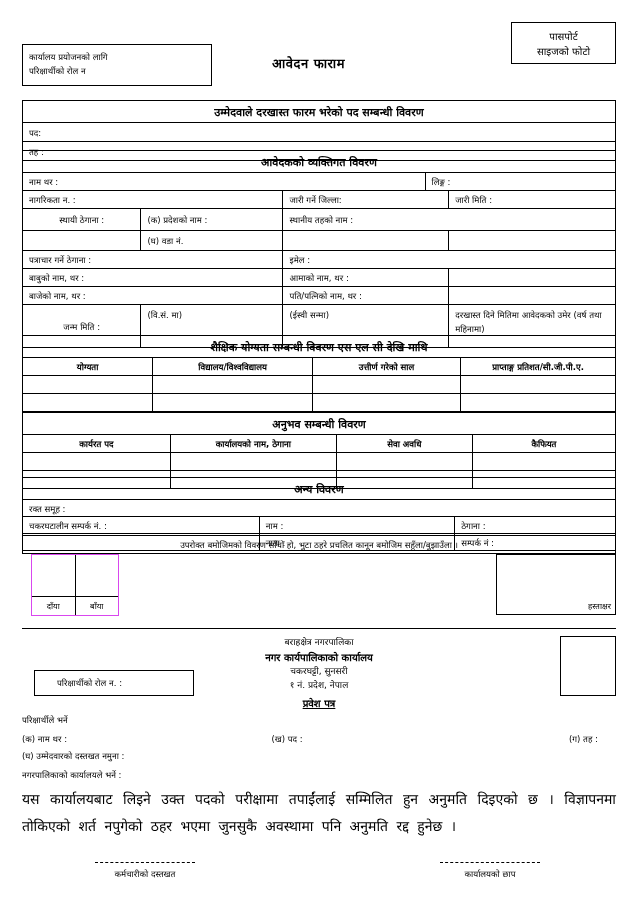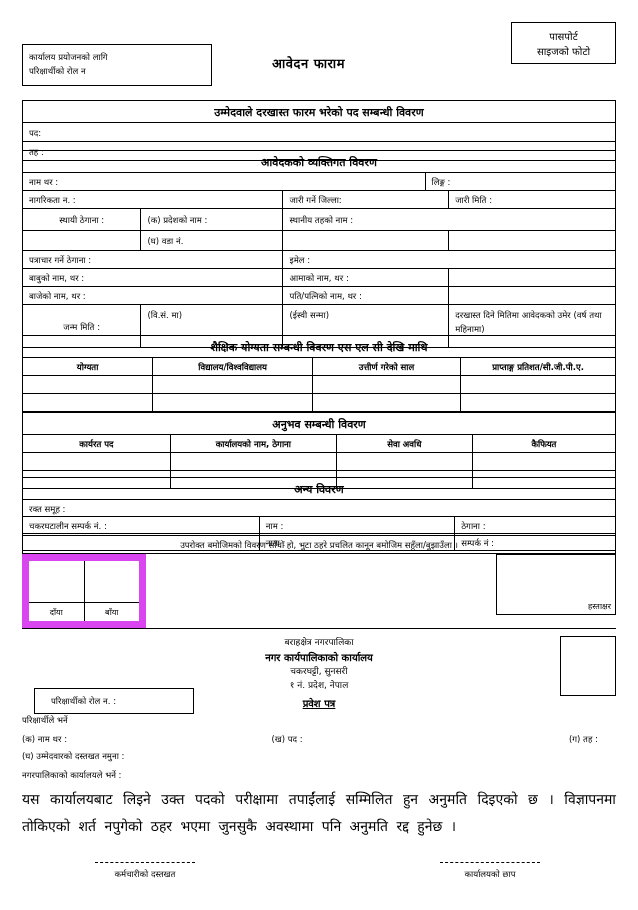--- a/index.html
+++ b/index.html
@@ -40,38 +40,38 @@
   .r.last { border-bottom: none; }
   .c { border-right: 1px solid #000; padding: 3px 6px; font-size: 8.5px; display: flex; align-items: center; }
   .c.lastc { border-right: none; }
   .c.center { justify-content: center; text-align: center; }
   .th { font-weight: bold; justify-content: center; text-align: center; }
 
   
   .decl { position: absolute; left: 22px; width: 594px; }
   .decl-text { border: 1px solid #000; border-bottom: none; text-align: center; padding: 3px 0; font-size: 8.5px;}
   .thumb-wrap { position: relative; height: 62px; }
-  .thumb { position: absolute; left: 0; top: 0; width: 124px; border: 7px solid #d946ef; }
+  .thumb { position: absolute; left: 9px; top: 0; width: 88px; border: 1px solid #d946ef; }
   .thumb-top { height: 42px; border-bottom: 1px solid #000; display:flex; }
   .thumb-top div { flex: 1; }
   .thumb-top div:first-child { border-right: 1px solid #000; }
   .thumb-bot { height: 18px; display: flex; }
   .thumb-bot div { flex: 1; text-align: center; font-size: 8px; padding-top: 3px;}
   .thumb-bot div:first-child { border-right: 1px solid #000; }
   .sign-box { position: absolute; right: 0; top: 0; width: 120px; height: 61px; border: 1px solid #000; }
   .sign-label { position: absolute; right: 4px; bottom: 3px; font-size: 8px; }
 
   .hr { position: absolute; left: 22px; width: 594px; border-top: 1px solid #000; }
 
   
   .bottom { position: absolute; left: 22px; width: 594px; }
   .bcenter { text-align: center; line-height: 1.55; font-size: 9px; }
   .bcenter .big { font-weight: bold; font-size: 10px; }
   .bcenter .ul { text-decoration: underline; font-weight: bold; font-size: 10px; }
-  .roll-box { position: absolute; left: 12px; top: 52px; width: 160px; height: 26px; border: 1px solid #000; padding: 6px 16px; font-size: 8.5px;}
+  .roll-box { position: absolute; left: 12px; top: 34px; width: 160px; height: 26px; border: 1px solid #000; padding: 6px 22px; font-size: 8.5px;}
   .small-photo { position: absolute; right: 0; top: 0; width: 56px; height: 60px; border: 1px solid #000; }
 
   .bl { font-size: 8.5px; line-height: 2.0; }
   .bold { font-weight: normal; }
   .para { font-size: 14px; line-height: 1.9; text-align: justify; font-family: Liberation Mono, monospace; }
 
   .sigline { position: absolute; border-top: 1px dashed #000; width: 100px;}
   .siglabel { position: absolute; font-size: 8.5px; }
 </style>
 </head>

